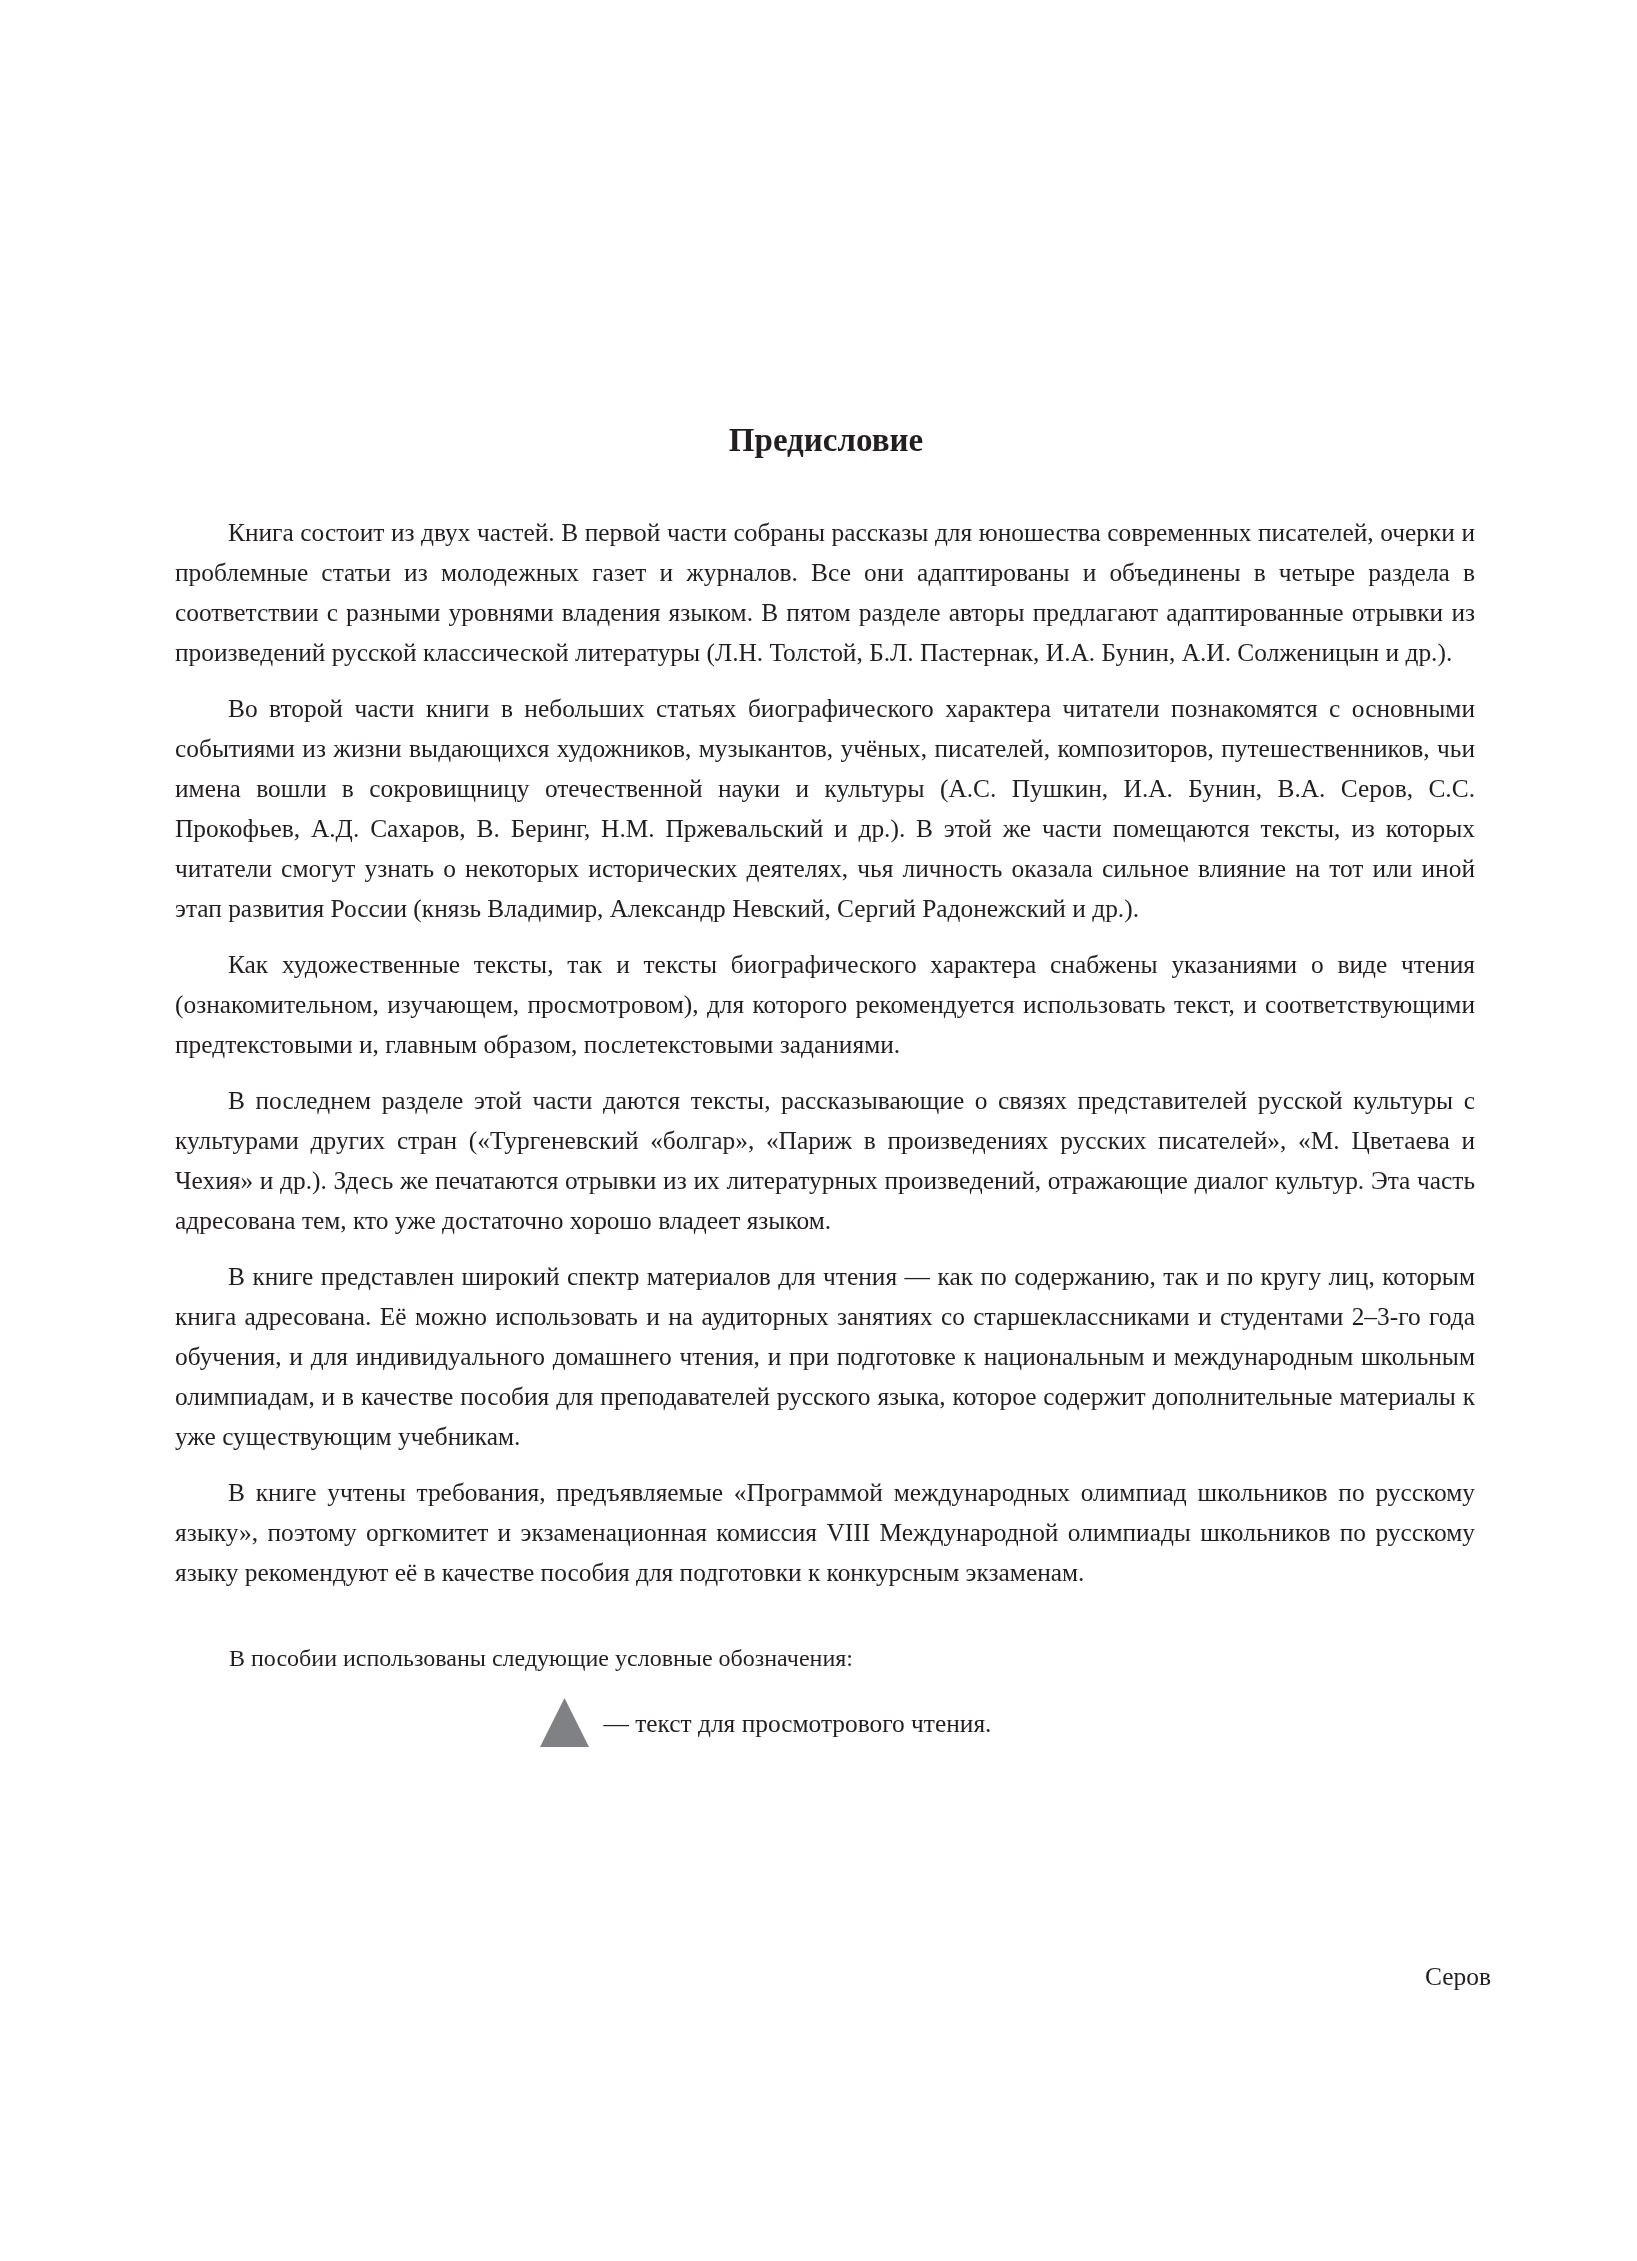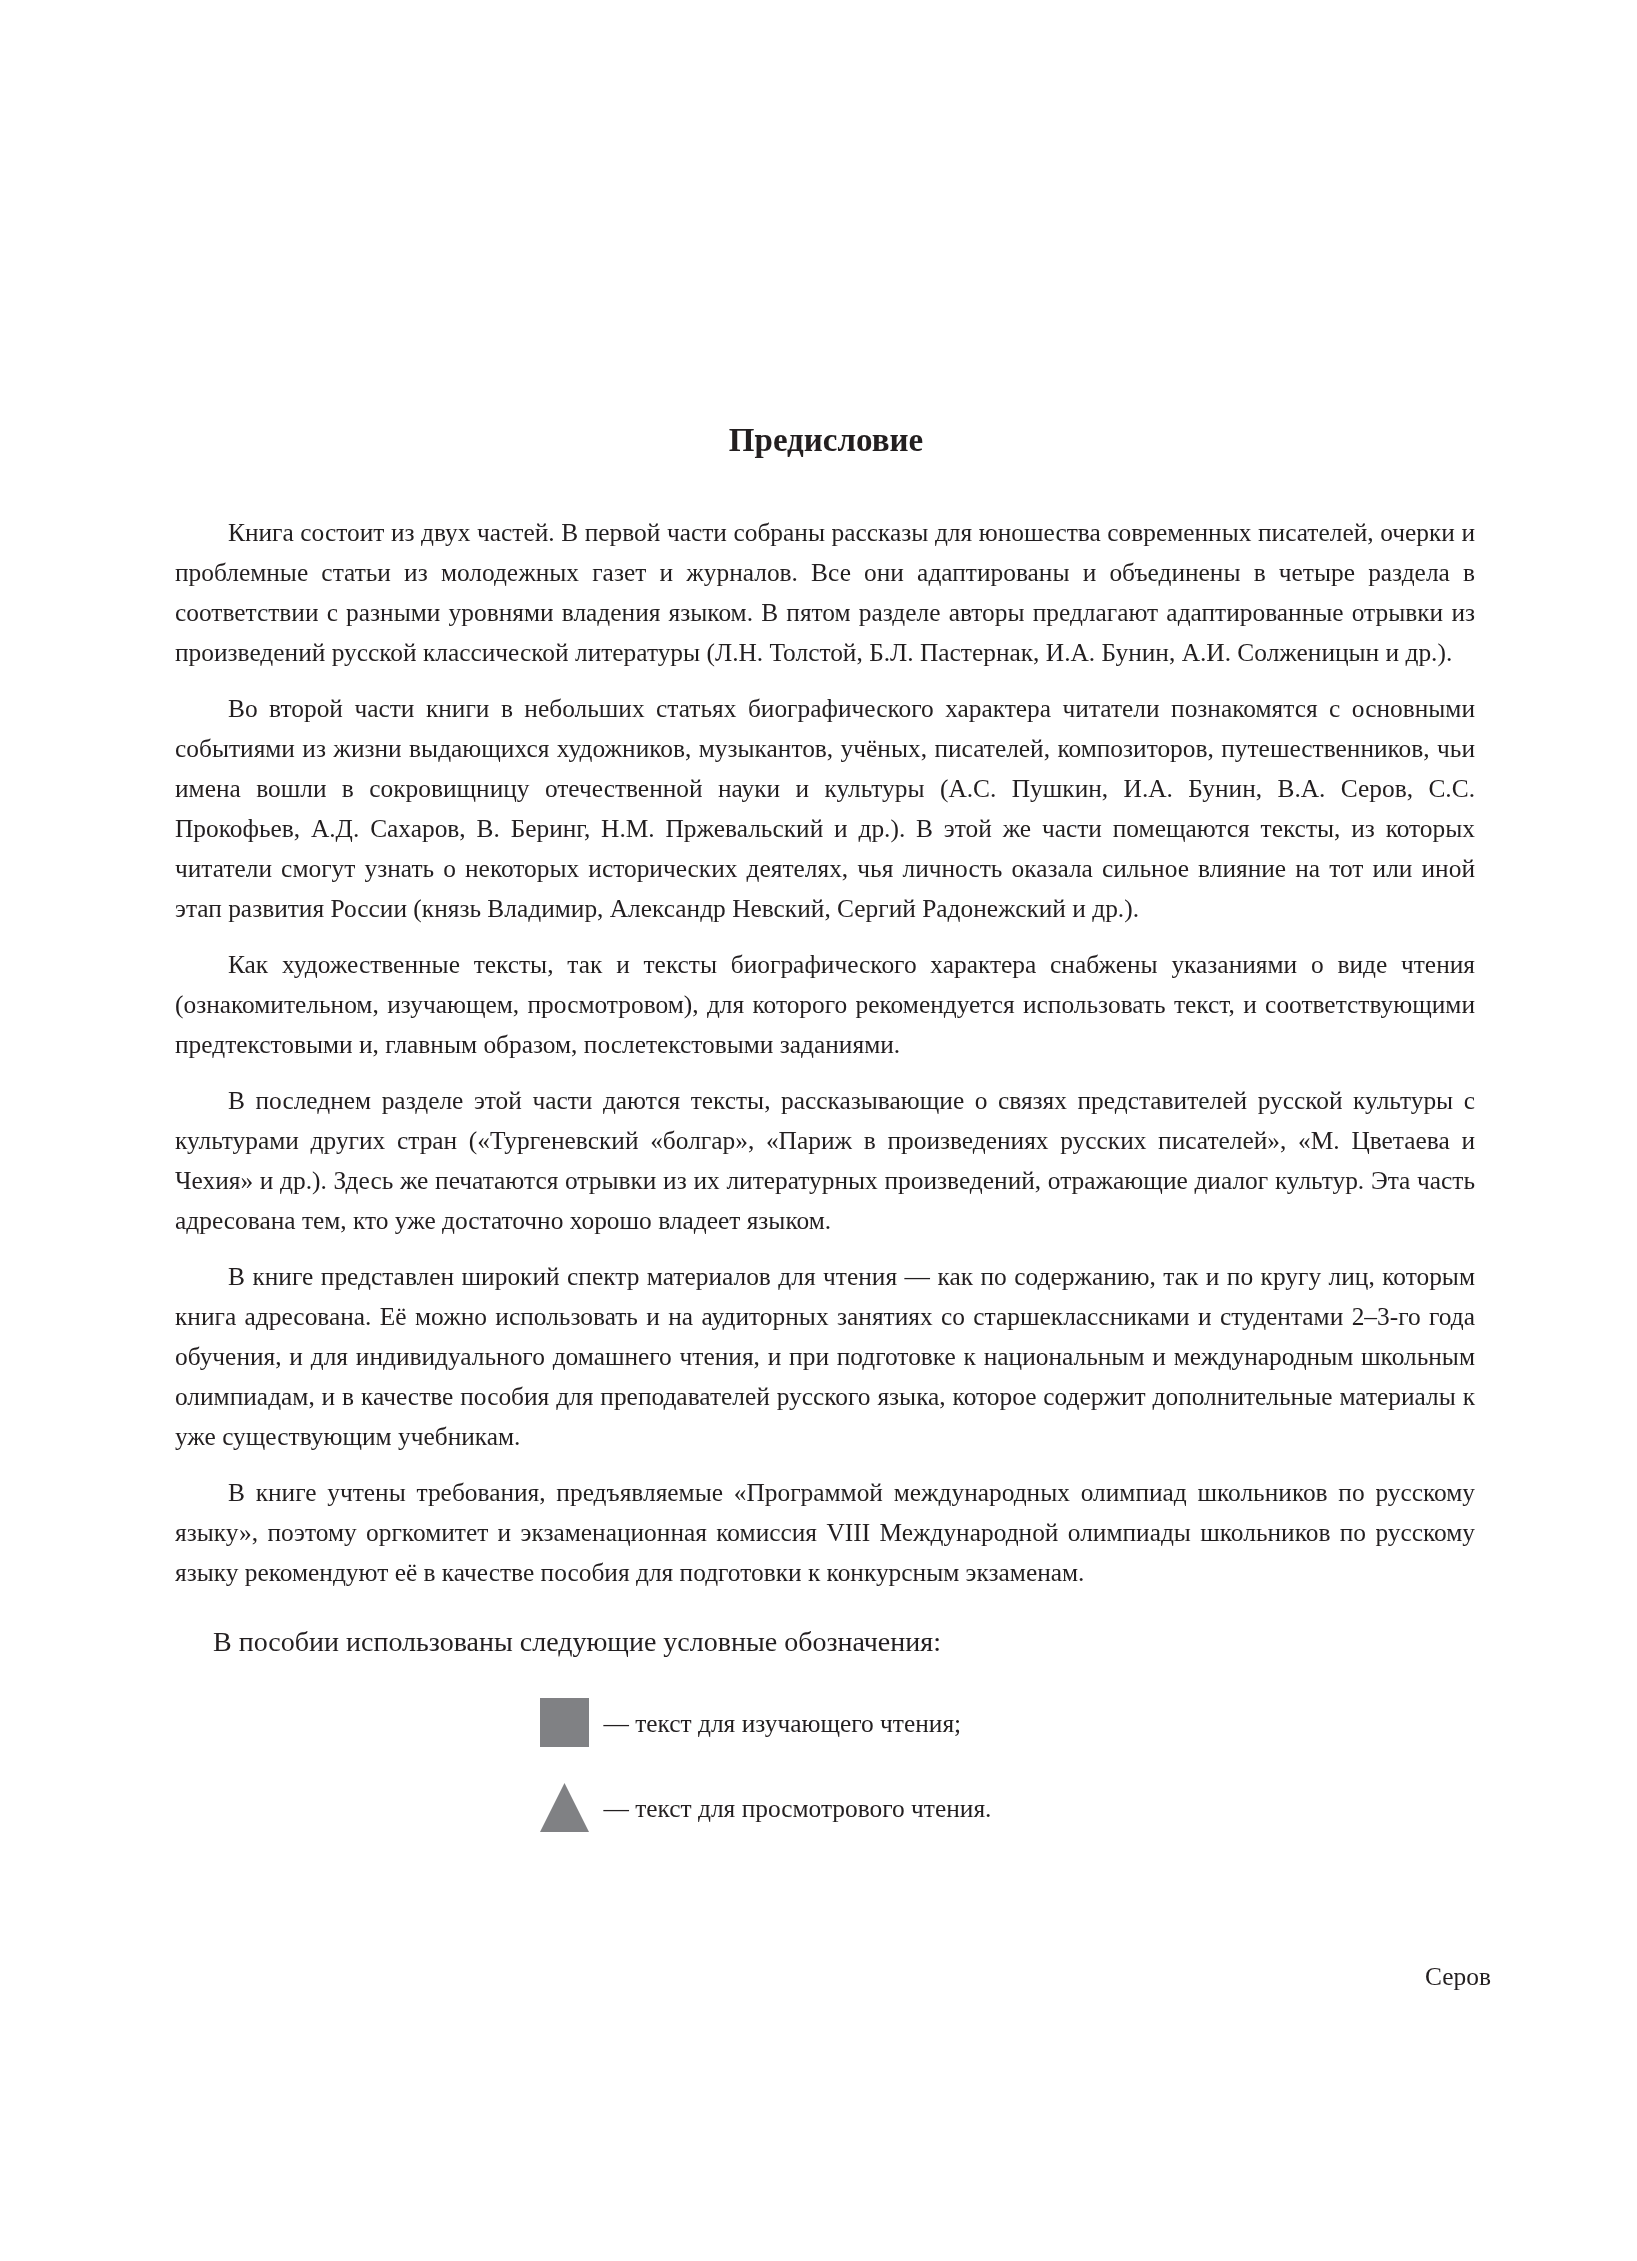--- a/index.html
+++ b/index.html
@@ -37,23 +37,23 @@
       hyphens: manual;
     }
     .body-text p {
       margin: 16px;
       text-indent: 53px;
     }
     .legend-intro {
       position: absolute;
       top: 1622px;
       left: 213px;
-      font-size: 28px;
+      font-size: 24px;
       line-height: 40px;
-      margin: 0;
+      margin: 16px;
     }
     .legend-list {
       position: absolute;
       top: 1698px;
       left: 540px;
       margin: 0;
       padding: 0;
       list-style: none;
     }
     .legend-item {
@@ -98,28 +98,20 @@
   <p>В книге представлен широкий спектр материалов для чтения — как по содержанию, так и по кругу лиц, которым книга адресована. Её можно использовать и на аудиторных занятиях со старшеклассниками и студентами 2–3-го года обучения, и для индивидуального домашнего чтения, и при подготовке к национальным и международным школьным олимпиадам, и в качестве пособия для преподавателей русского языка, которое содержит дополнительные материалы к уже существующим учебникам.</p>
   <p>В книге учтены требования, предъявляемые «Программой международных олимпиад школьников по русскому языку», поэтому оргкомитет и экзаменационная комиссия VIII Международной олимпиады школьников по русскому языку рекомендуют её в качестве пособия для подготовки к конкурсным экзаменам.</p>
 </div>
 
 <p class="legend-intro">В пособии использованы следующие условные обозначения:</p>
 
 <ul class="legend-list">
   <li class="legend-item">
     <span class="sym">
       <svg viewBox="0 0 74 74">
-          <rect class="sym-fill" x="0" y="0" width="74" height="74" fill="#808184"></rect>
-        </svg>
-    </span>
-    <span class="legend-text">— текст для изучающего чтения;</span>
-  </li>
-  <li class="legend-item">
-    <span class="sym">
-      <svg viewBox="0 0 74 74">
           <polygon class="sym-fill" points="37,0 74,74 0,74" fill="#808184"></polygon>
         </svg>
     </span>
     <span class="legend-text">— текст для просмотрового чтения.</span>
   </li>
 </ul>
 
 <p class="signature">Серов</p>
 
 

